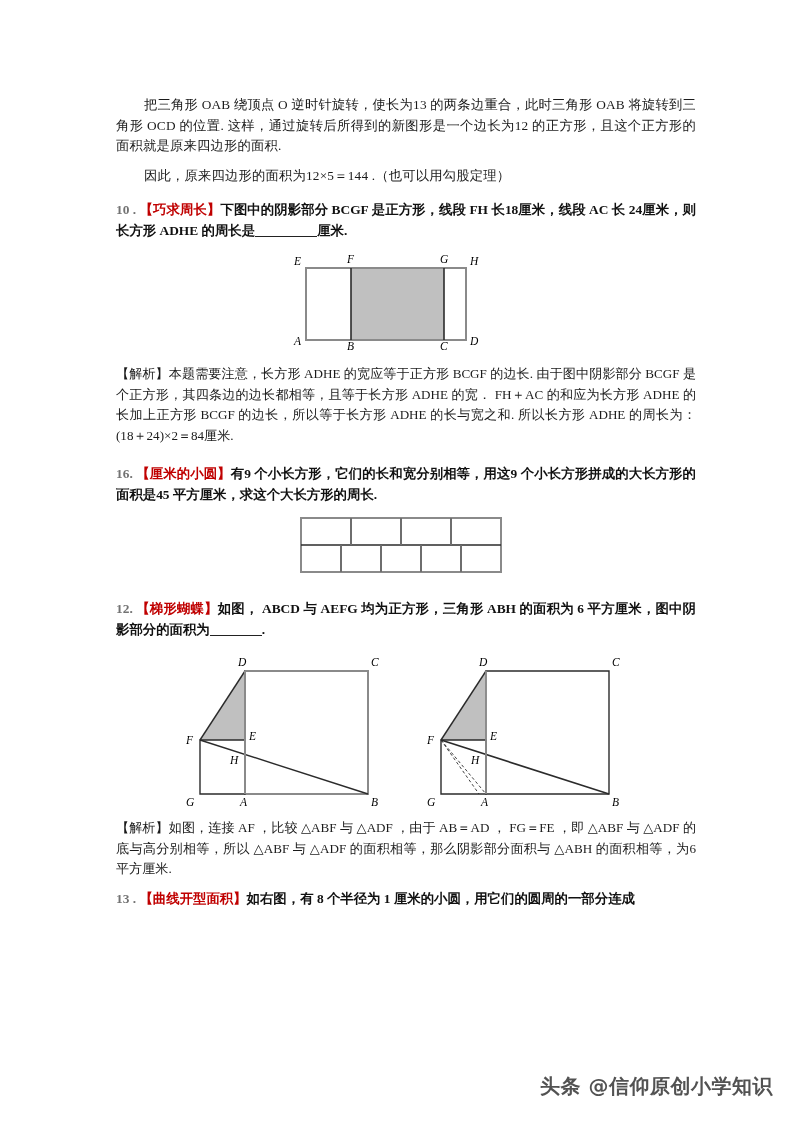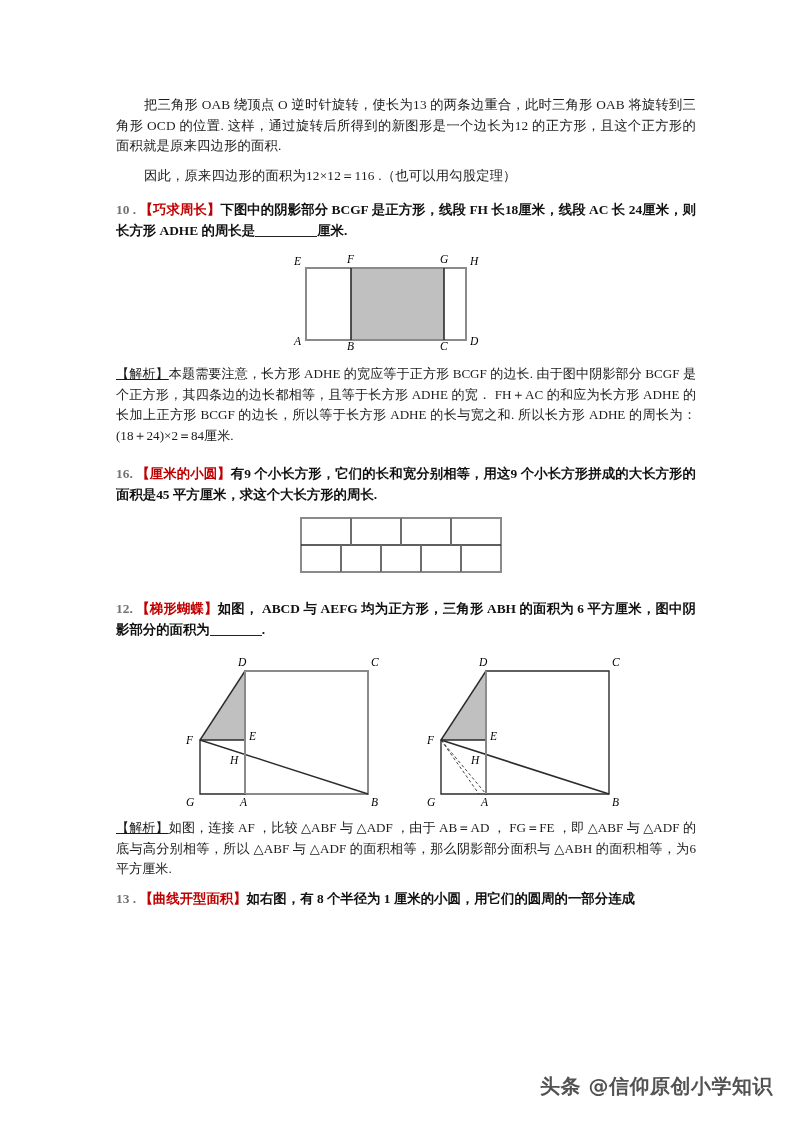--- a/index.html
+++ b/index.html
@@ -69,21 +69,21 @@
   .blank-line.short {
     width: 52px;
   }
 
   
   .analysis {
     font-size: 13.1px;
     line-height: 20.5px;
     text-align: justify;
   }
-  .analysis .lead { font-weight: normal; text-decoration: underline; }
+  .analysis .lead { font-weight: normal; }
 
   
   .fig-wrap {
     width: 100%;
     display: flex;
     justify-content: center;
     align-items: flex-start;
   }
   .fig-wrap.two { gap: 26px; }
 
@@ -104,21 +104,21 @@
   }
 </style>
 </head>
 <body>
 
 <div class="page">
   <div class="content">
 
     <div class="para indent">把三角形 OAB 绕顶点 O 逆时针旋转，使长为13 的两条边重合，此时三角形 OAB 将旋转到三角形 OCD 的位置. 这样，通过旋转后所得到的新图形是一个边长为12 的正方形，且这个正方形的面积就是原来四边形的面积.</div>
     <div class="gap-s"></div>
-    <div class="para indent">因此，原来四边形的面积为12×12＝116 .（也可以用勾股定理）</div>
+    <div class="para indent">因此，原来四边形的面积为12×5＝144 .（也可以用勾股定理）</div>
 
     <div class="gap-m"></div>
 
     <div class="prob">
       <span class="pnum">10 .</span>
       <span class="tag">【巧求周长】</span><span>下图中的阴影部分 BCGF 是正方形，线段 FH 长18厘米，线段 AC 长 24厘米，则长方形 ADHE 的周长是</span><span class="blank-line"></span><span>厘米.</span>
     </div>
 
     <div class="gap-s"></div>
 

